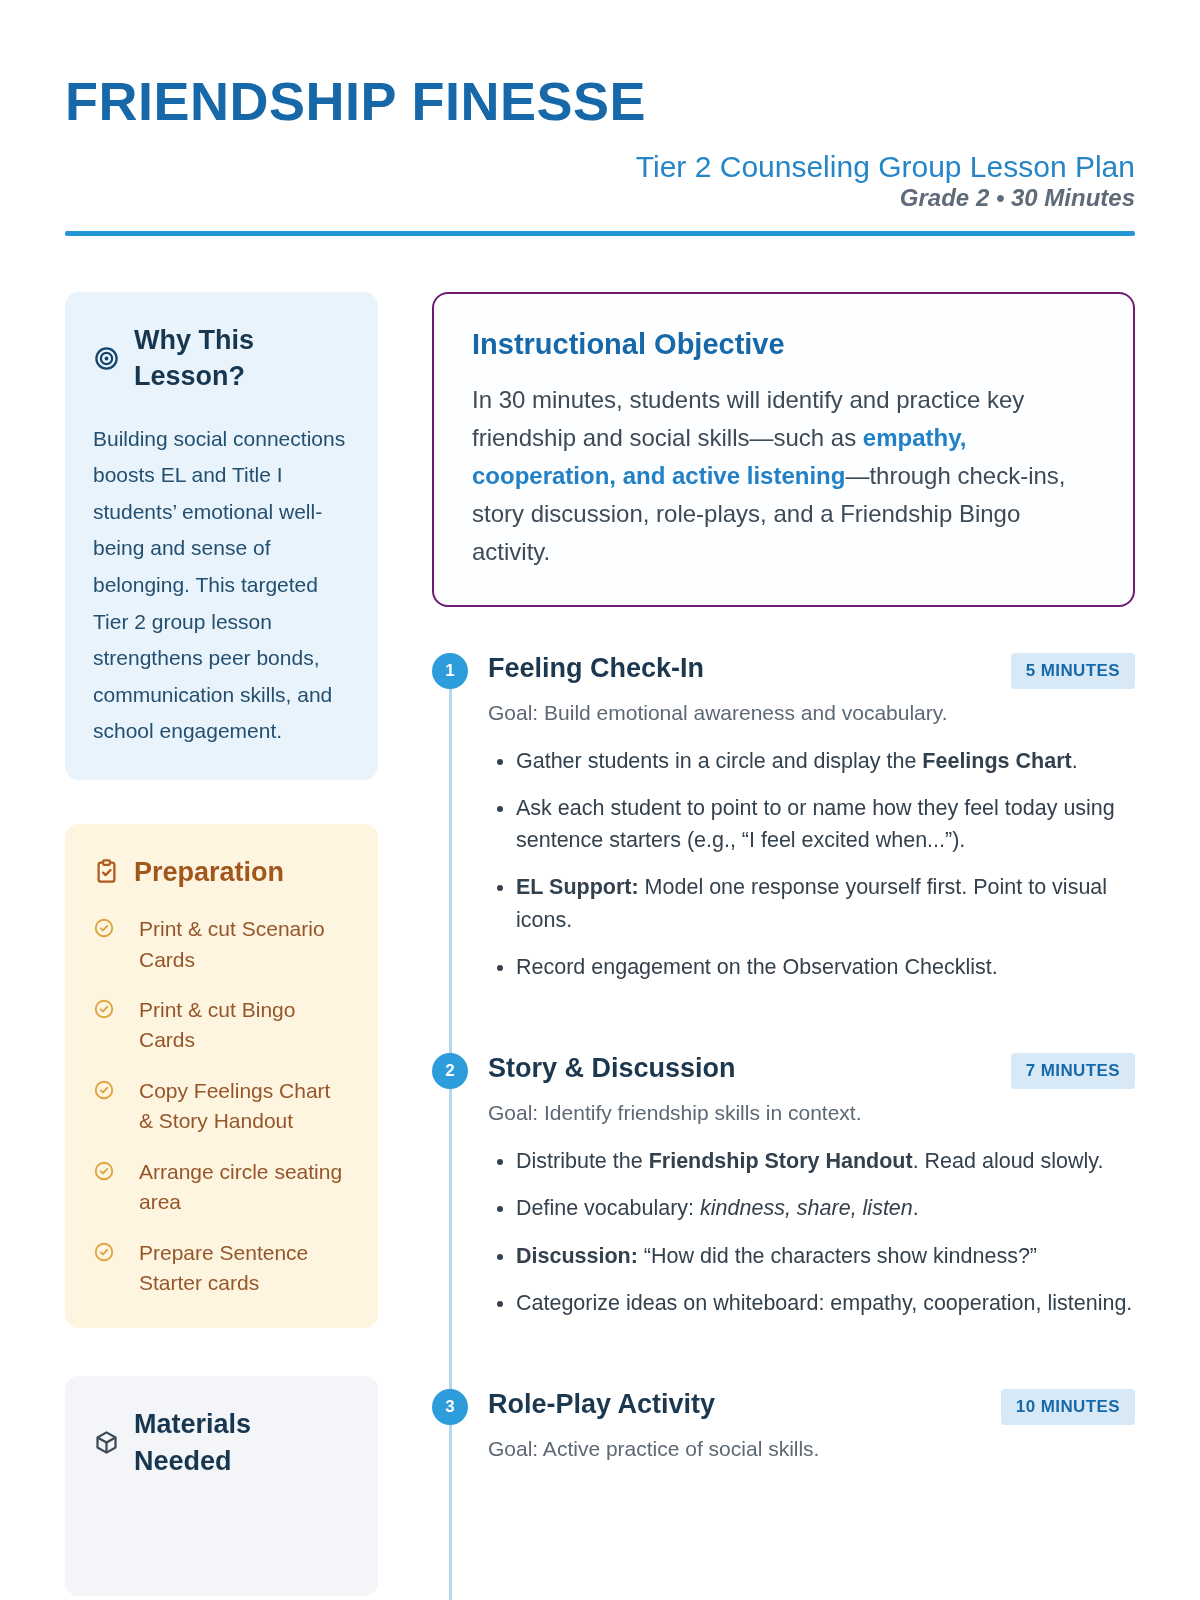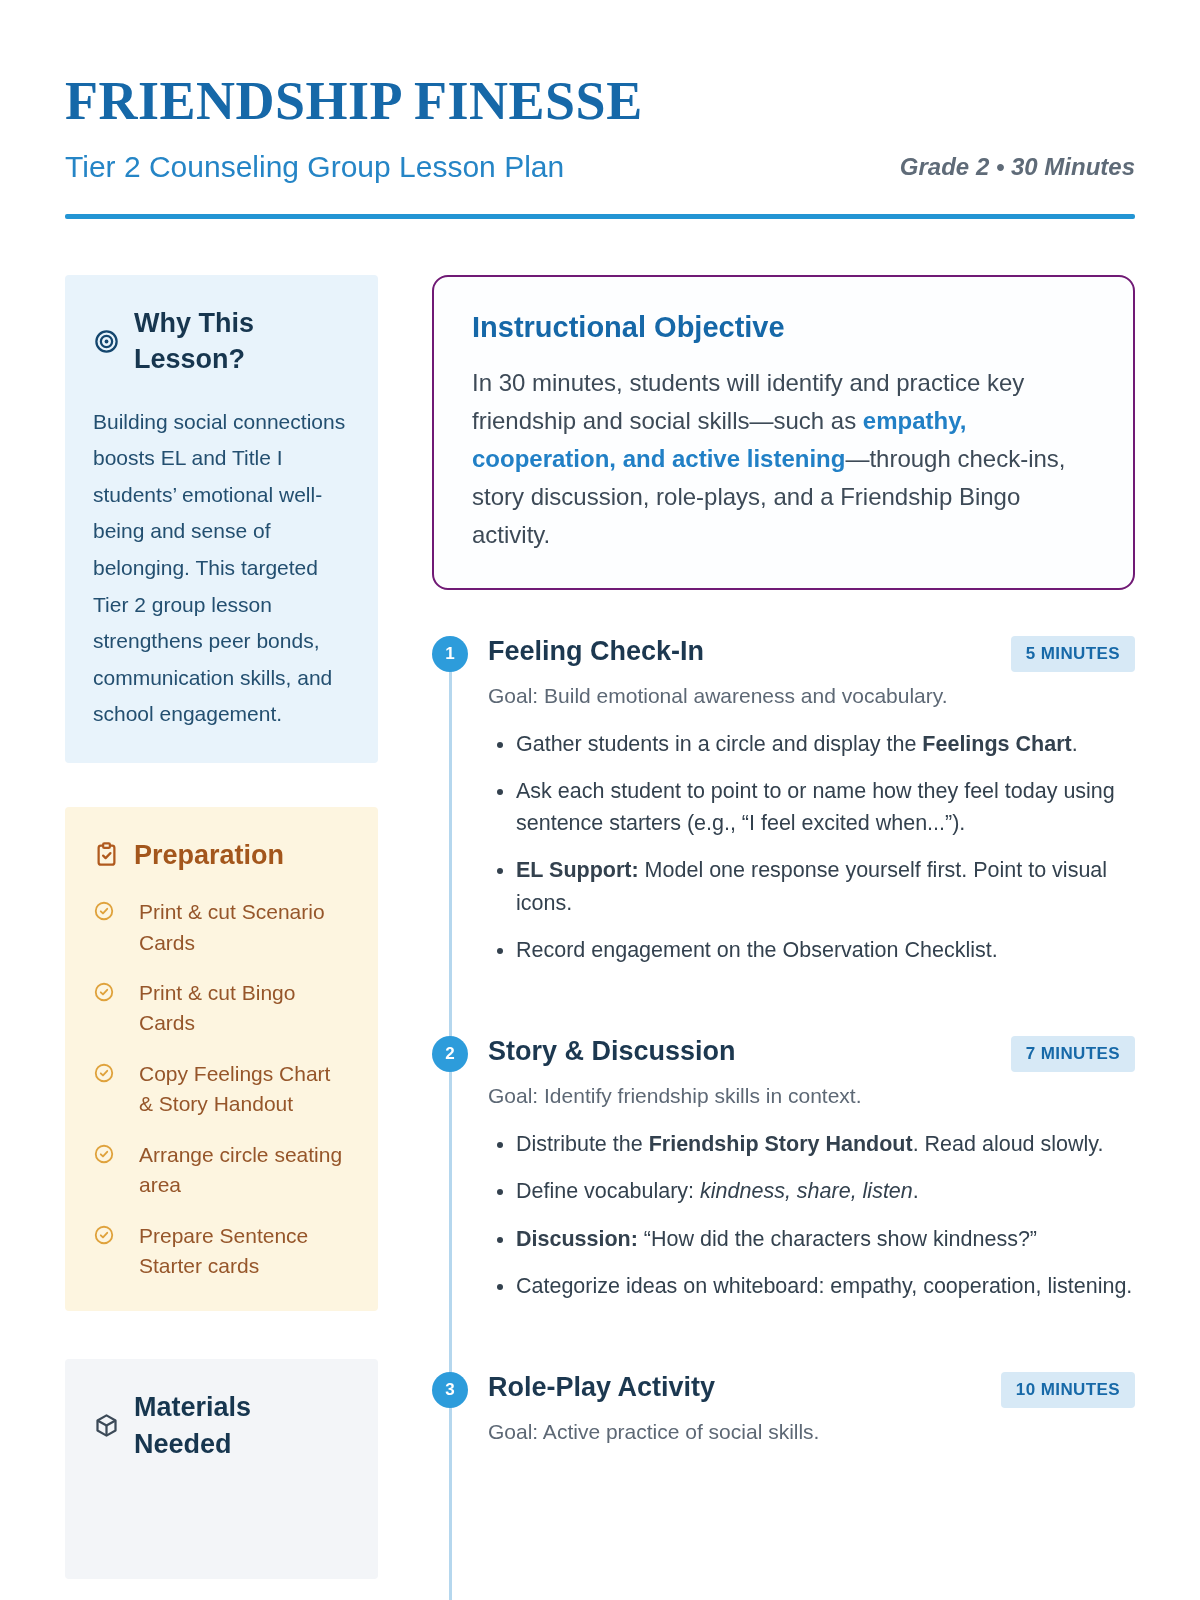--- a/index.html
+++ b/index.html
@@ -11,39 +11,39 @@
   }
   .page { padding: 56px 65px 0 65px; }
 
   
   .title {
     font-size: 54px;
     font-weight: 800;
     letter-spacing: 0.5px;
     color: #1668a8;
     margin: 14px 0 18px 0;
-    font-family: Liberation Serif, serif;
   }
   .sub-row {
     display: flex;
     justify-content: space-between;
-    align-items: center;
-    margin-bottom: 30px;
+    align-items: flex-end;
+    margin-bottom: 19px;
+    flex-direction: column;
   }
   .subtitle { font-size: 30px; color: #2585c6; font-weight: 400; }
   .meta { font-size: 24px; color: #5f6b78; font-style: italic; font-weight: 700; }
   .rule { height: 5px; background: #2395d4; border-radius: 2px; }
 
   
   .columns { display: flex; gap: 54px; margin-top: 56px; }
   .left { width: 313px; flex: 0 0 313px; }
   .right { flex: 1; min-width: 0; }
 
   
-  .card { border-radius: 4px; padding: 30px 28px; }
+  .card { border-radius: 14px; padding: 30px 28px; }
   .card-head { display: flex; align-items: center; gap: 14px; }
   .card-head h2 { font-size: 27px; line-height: 1.35; font-weight: 700; }
   .why { background: #e8f3fb; }
   .why h2 { color: #17364f; }
   .why p {
     margin-top: 26px;
     font-size: 21px;
     line-height: 1.74;
     color: #234f70;
   }

